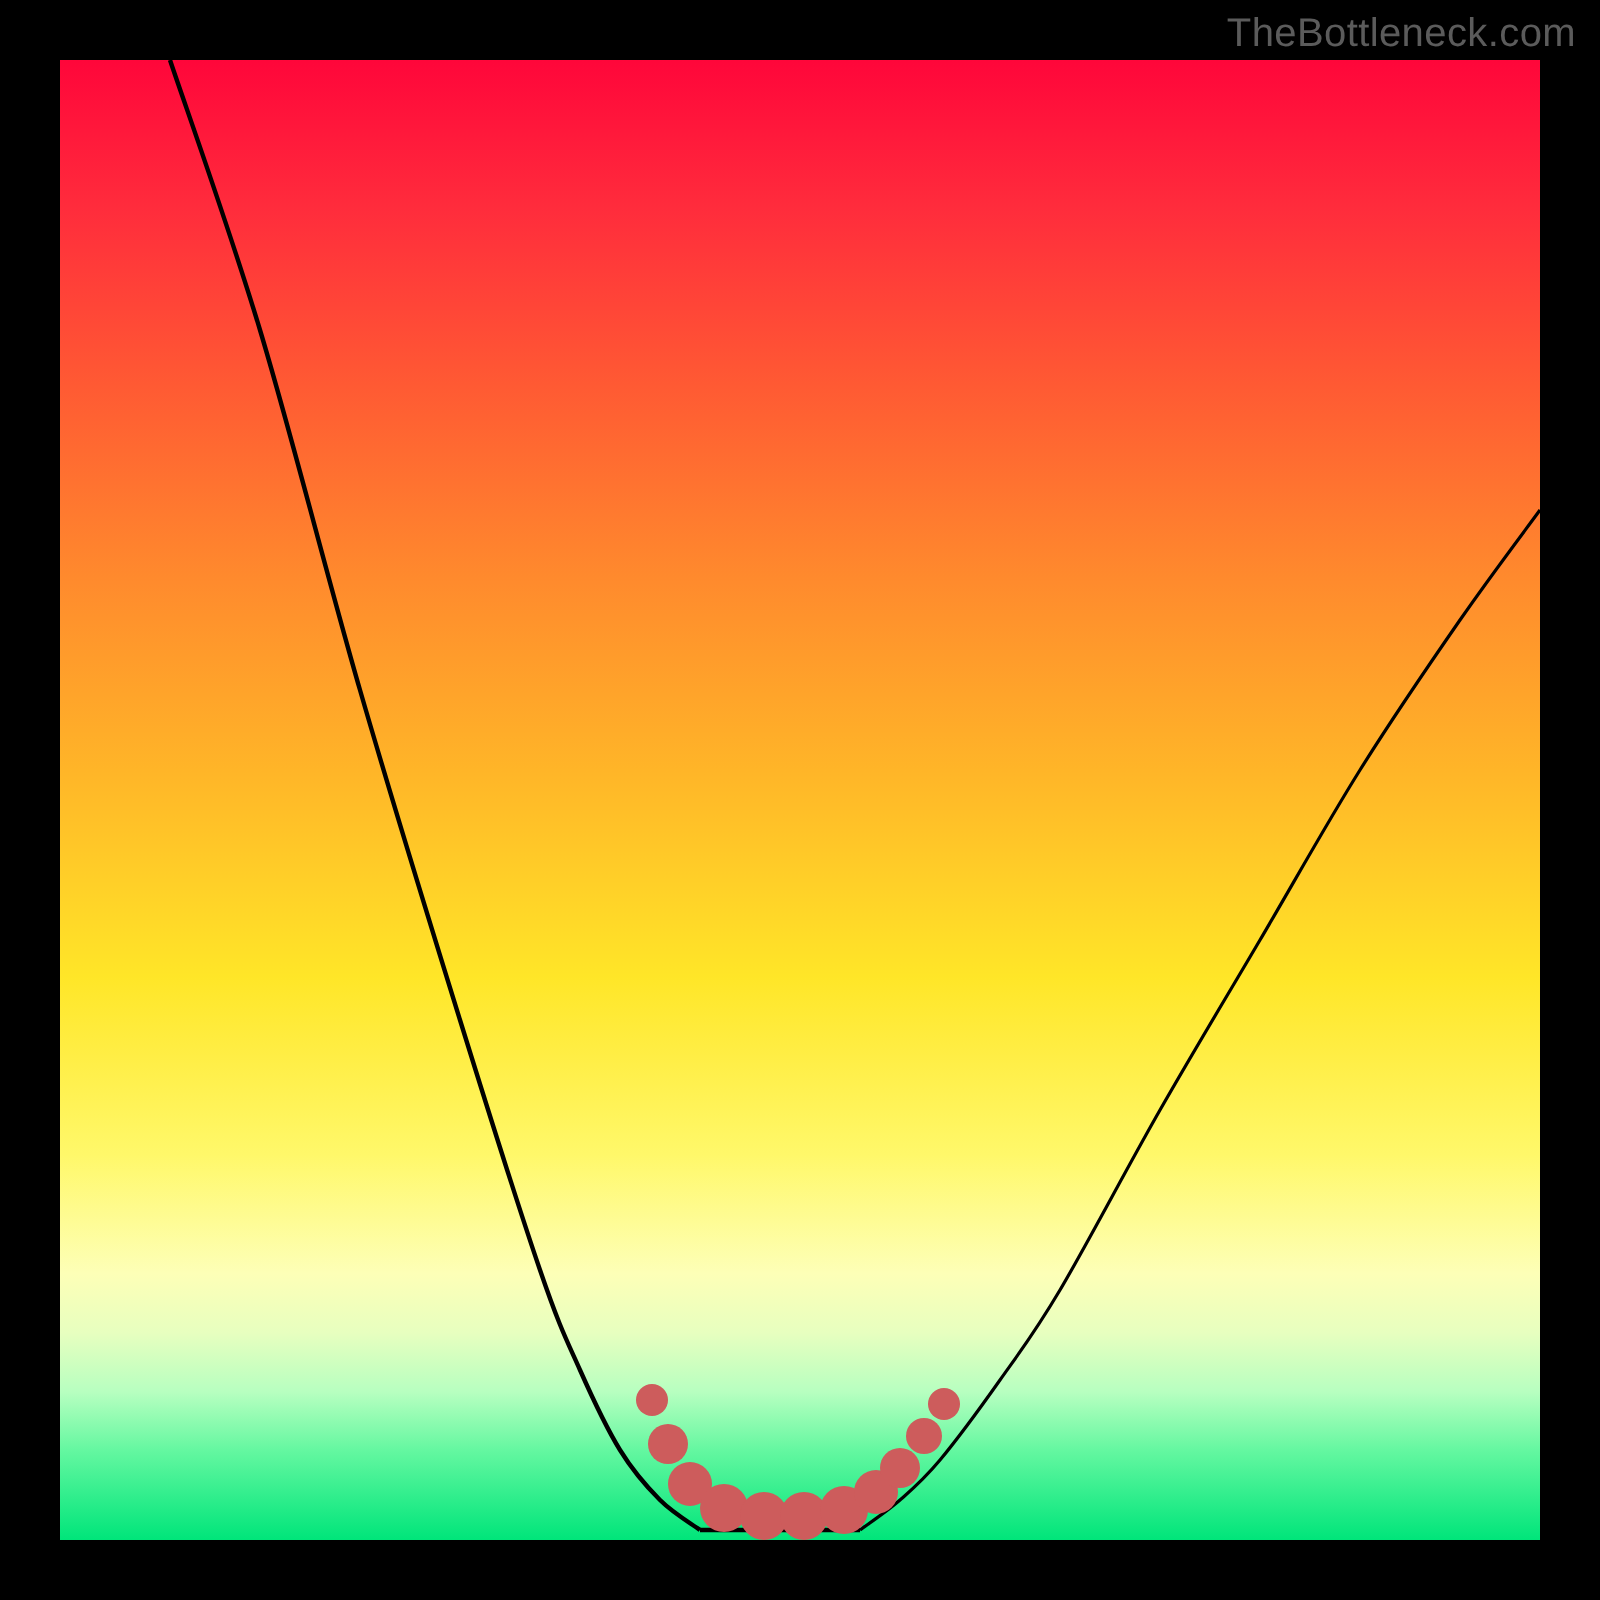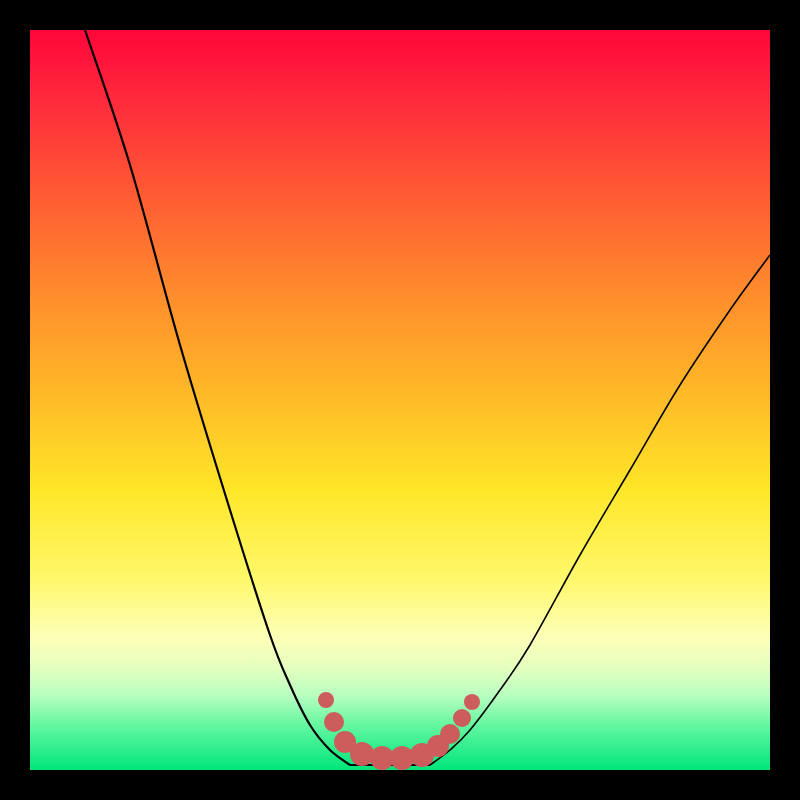--- a/index.html
+++ b/index.html
@@ -58,20 +58,21 @@
     font-size: 20px;
     letter-spacing: 0.2px;
     user-select: none;
   }
 </style>
 </head>
 <body>
 
 <div class="stage">
 
+  <div class="watermark">TheBottleneck.com</div>
 
   <div class="plot">
     <div class="gradient"></div>
 
     <svg class="curves" viewBox="0 0 740 740" preserveAspectRatio="none">
       <path id="path-left" fill="none" stroke="#000" stroke-width="2.2" d="M 55 0 C 62.5 22.5 84.16666666666667 82.5 100 135 C 115.83333333333333 187.5 133.33333333333334 257.5 150 315 C 166.66666666666666 372.5 185 431.6666666666667 200 480 C 215 528.3333333333334 230 575.8333333333334 240 605 C 250 634.1666666666666 253.33333333333334 640 260 655 C 266.6666666666667 670 273.3333333333333 684.1666666666666 280 695 C 286.6666666666667 705.8333333333334 293.3333333333333 713.3333333333334 300 720 C 306.6666666666667 726.6666666666666 316.6666666666667 732.5 320 735"></path>
       <path id="path-right" fill="none" stroke="#000" stroke-width="1.6" d="M 740 225 C 733.3333333333334 234.16666666666666 715 258.3333333333333 700 280 C 685 301.6666666666667 666.6666666666666 328.3333333333333 650 355 C 633.3333333333334 381.6666666666667 616.6666666666666 411.6666666666667 600 440 C 583.3333333333334 468.3333333333333 566.6666666666666 495.8333333333333 550 525 C 533.3333333333334 554.1666666666666 513.3333333333334 592.5 500 615 C 486.6666666666667 637.5 480 645.8333333333334 470 660 C 460 674.1666666666666 448.3333333333333 690 440 700 C 431.6666666666667 710 426.6666666666667 714.1666666666666 420 720 C 413.3333333333333 725.8333333333334 403.3333333333333 732.5 400 735"></path>
       <path id="path-flat" fill="none" stroke="#000" stroke-width="2.2" d="M 320 735 L 400 735"></path>
       <g id="dots">
           <circle cx="296" cy="670" r="8" fill="#cd5c5c"></circle>

